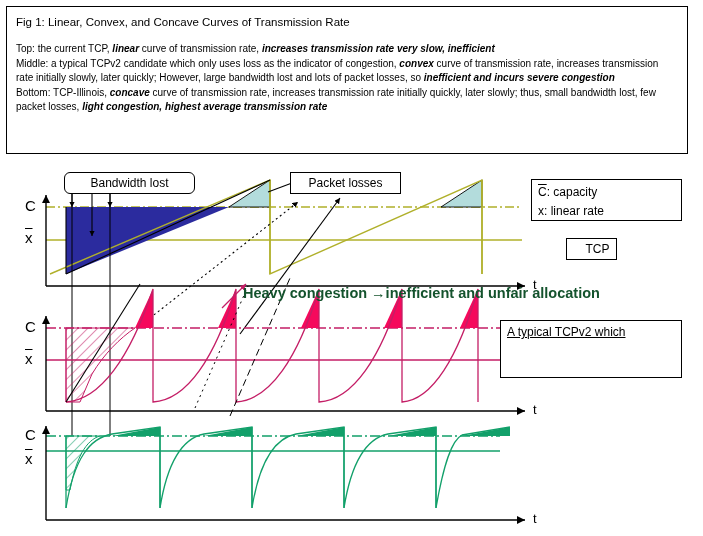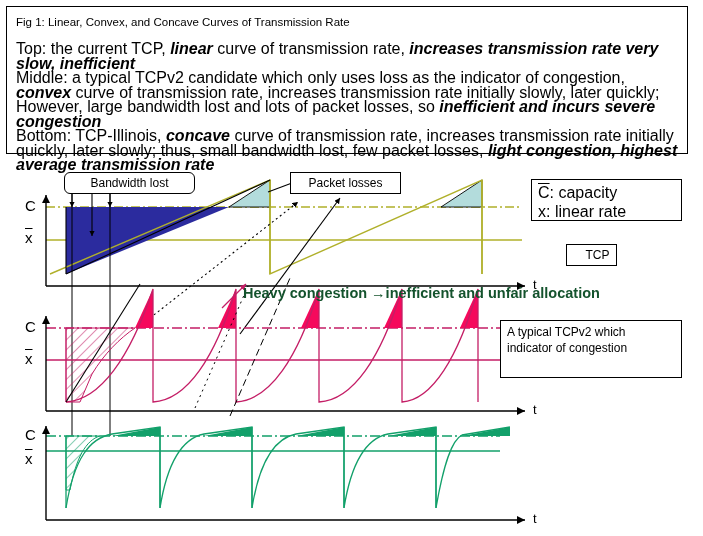--- a/index.html
+++ b/index.html
@@ -6,42 +6,42 @@
   body{width:703px;height:536px;font-family:"Liberation Sans",sans-serif;position:relative;overflow:hidden;}
   #root{position:relative;width:703px;height:385px;}
 
   
   .caption-box{
     position:absolute;left:6px;top:6px;width:682px;height:148px;
     border:1px solid #000;background:#fff;box-sizing:border-box;
     padding:8px 9px 0 9px;
   }
   .caption-title{font-size:11.5px;color:#000;line-height:14px;margin-bottom:13px;}
-  .caption-line{font-size:16px;color:#000;line-height:14.5px;}
+  .caption-line{font-size:10px;color:#000;line-height:14.5px;}
   .caption-line b{font-weight:bold;font-style:italic;}
 
   
   .figure{position:absolute;left:0;top:158px;width:703px;height:378px;}
   svg{display:block;}
 
   
   .lbl-box{
     position:absolute;border:1px solid #000;background:#fff;box-sizing:border-box;
     font-size:12px;color:#000;display:flex;align-items:center;justify-content:center;
     z-index:5;
   }
   .lbl-box.multi{display:block;padding:3px 6px 0 6px;line-height:16px;text-align:left;}
   #bandwidth-lost-box{left:64px;top:172px;width:131px;height:22px;border-radius:6px;}
   #packet-losses-box{left:290px;top:172px;width:111px;height:22px;}
   #capacity-legend-box{left:531px;top:179px;width:151px;height:42px;}
-  #tcp-box{left:566px;top:244px;width:51px;height:22px;padding-left:12px;}
-  #tcpv2-box{left:500px;top:320px;width:182px;height:58px;}
+  #tcp-box{left:566px;top:238px;width:51px;height:22px;padding-left:12px;}
+  #tcpv2-box{left:500px;top:320px;width:182px;height:58px;text-decoration:underline;}
   #tcp-illinois-box{left:566px;top:466px;width:95px;height:25px;}
 
-  .legend-row{font-size:16px;line-height:19px;white-space:nowrap;}
+  .legend-row{font-size:12px;line-height:19px;white-space:nowrap;}
   .cap-sym{text-decoration:overline;}
 
   
   #heavy-congestion{
     position:absolute;left:243px;top:285px;
     font-size:14.5px;font-weight:bold;color:#14532d;white-space:nowrap;z-index:6;
   }
 
   
   .ax-lbl{position:absolute;font-size:15px;color:#000;z-index:4;}
@@ -202,19 +202,18 @@
     </div>
     <div class="legend-row">
       <span>x</span><span>: linear rate</span>
     </div>
   </div>
 
   <div class="lbl-box" id="tcp-box">TCP</div>
 
   <div class="lbl-box multi" id="tcpv2-box">
     <div>A typical TCPv2 which</div>
-    <div>indicator of congestion</div>
   </div>
 
 
   <div id="heavy-congestion">Heavy congestion →inefficient and unfair allocation</div>
 
 </div>
 
 </body></html>

